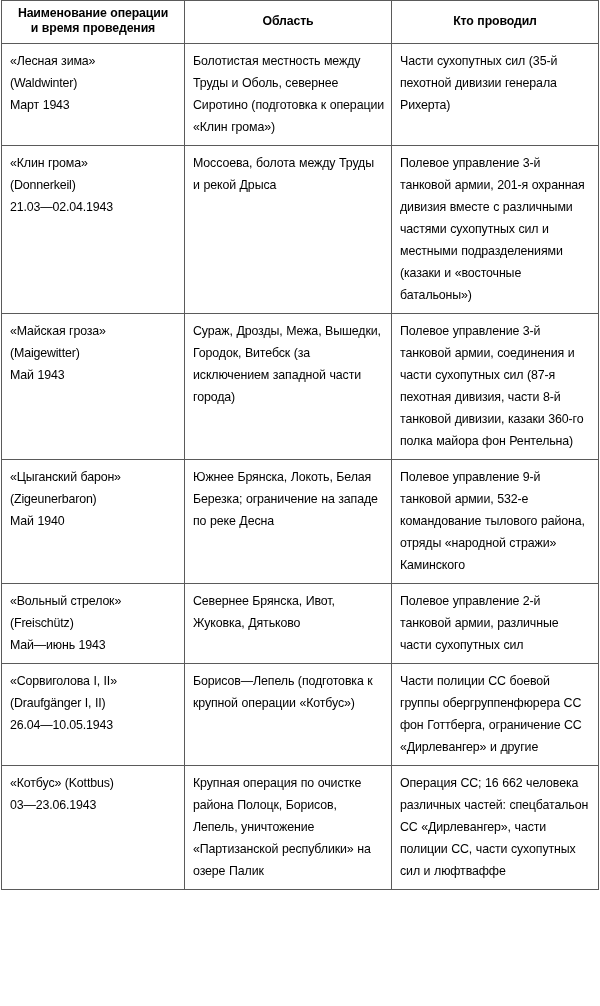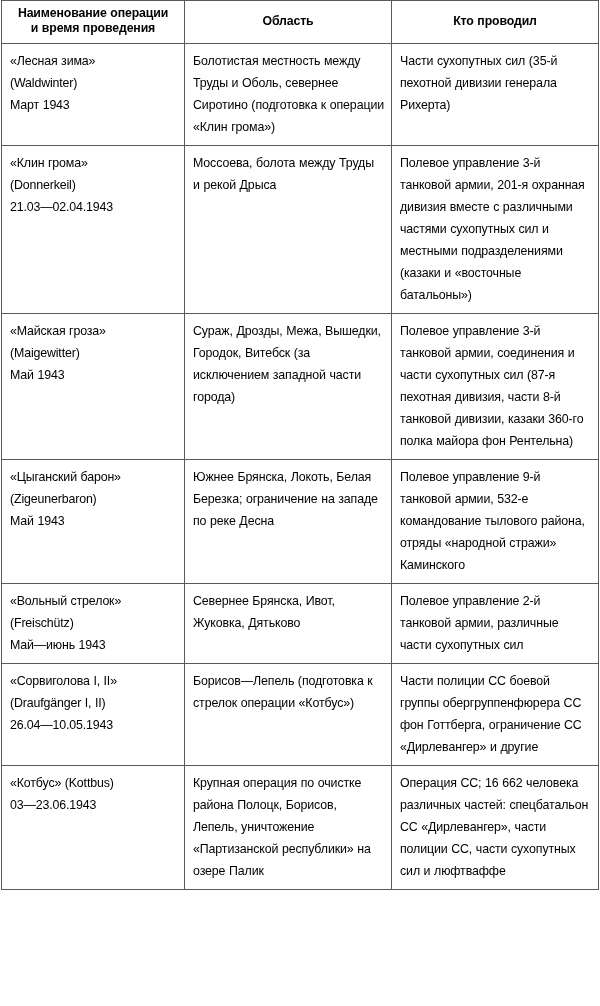--- a/index.html
+++ b/index.html
@@ -96,36 +96,36 @@
       <tr>
         <td>«Майская гроза»
 (Maigewitter)
 Май 1943</td>
         <td>Сураж, Дрозды, Межа, Вышедки, Городок, Витебск (за исключением западной части города)</td>
         <td>Полевое управление 3-й танковой армии, соединения и части сухопутных сил (87-я пехотная дивизия, части 8-й танковой дивизии, казаки 360-го полка майора фон Рентельна)</td>
       </tr>
       <tr>
         <td>«Цыганский барон»
 (Zigeunerbaron)
-Май 1943</td>
+Май 1940</td>
         <td>Южнее Брянска, Локоть, Белая Березка; ограничение на западе по реке Десна</td>
         <td>Полевое управление 9-й танковой армии, 532-е командование тылового района, отряды «народной стражи» Каминского</td>
       </tr>
       <tr>
         <td>«Вольный стрелок»
 (Freischütz)
 Май—июнь 1943</td>
         <td>Севернее Брянска, Ивот, Жуковка, Дятьково</td>
         <td>Полевое управление 2-й танковой армии, различные части сухопутных сил</td>
       </tr>
       <tr>
         <td>«Сорвиголова I, II»
 (Draufgänger I, II)
 26.04—10.05.1943</td>
-        <td>Борисов—Лепель (подготовка к стрелок операции «Котбус»)</td>
+        <td>Борисов—Лепель (подготовка к крупной операции «Котбус»)</td>
         <td>Части полиции СС боевой группы обергруппенфюрера СС фон Готтберга, ограничение СС «Дирлевангер» и другие</td>
       </tr>
       <tr>
         <td>«Котбус» (Kottbus)
 03—23.06.1943</td>
         <td>Крупная операция по очистке района Полоцк, Борисов, Лепель, уничтожение «Партизанской республики» на озере Палик</td>
         <td>Операция СС; 16 662 человека различных частей: спецбатальон СС «Дирлевангер», части полиции СС, части сухопутных сил и люфтваффе</td>
       </tr>
     </tbody>
   </table>

